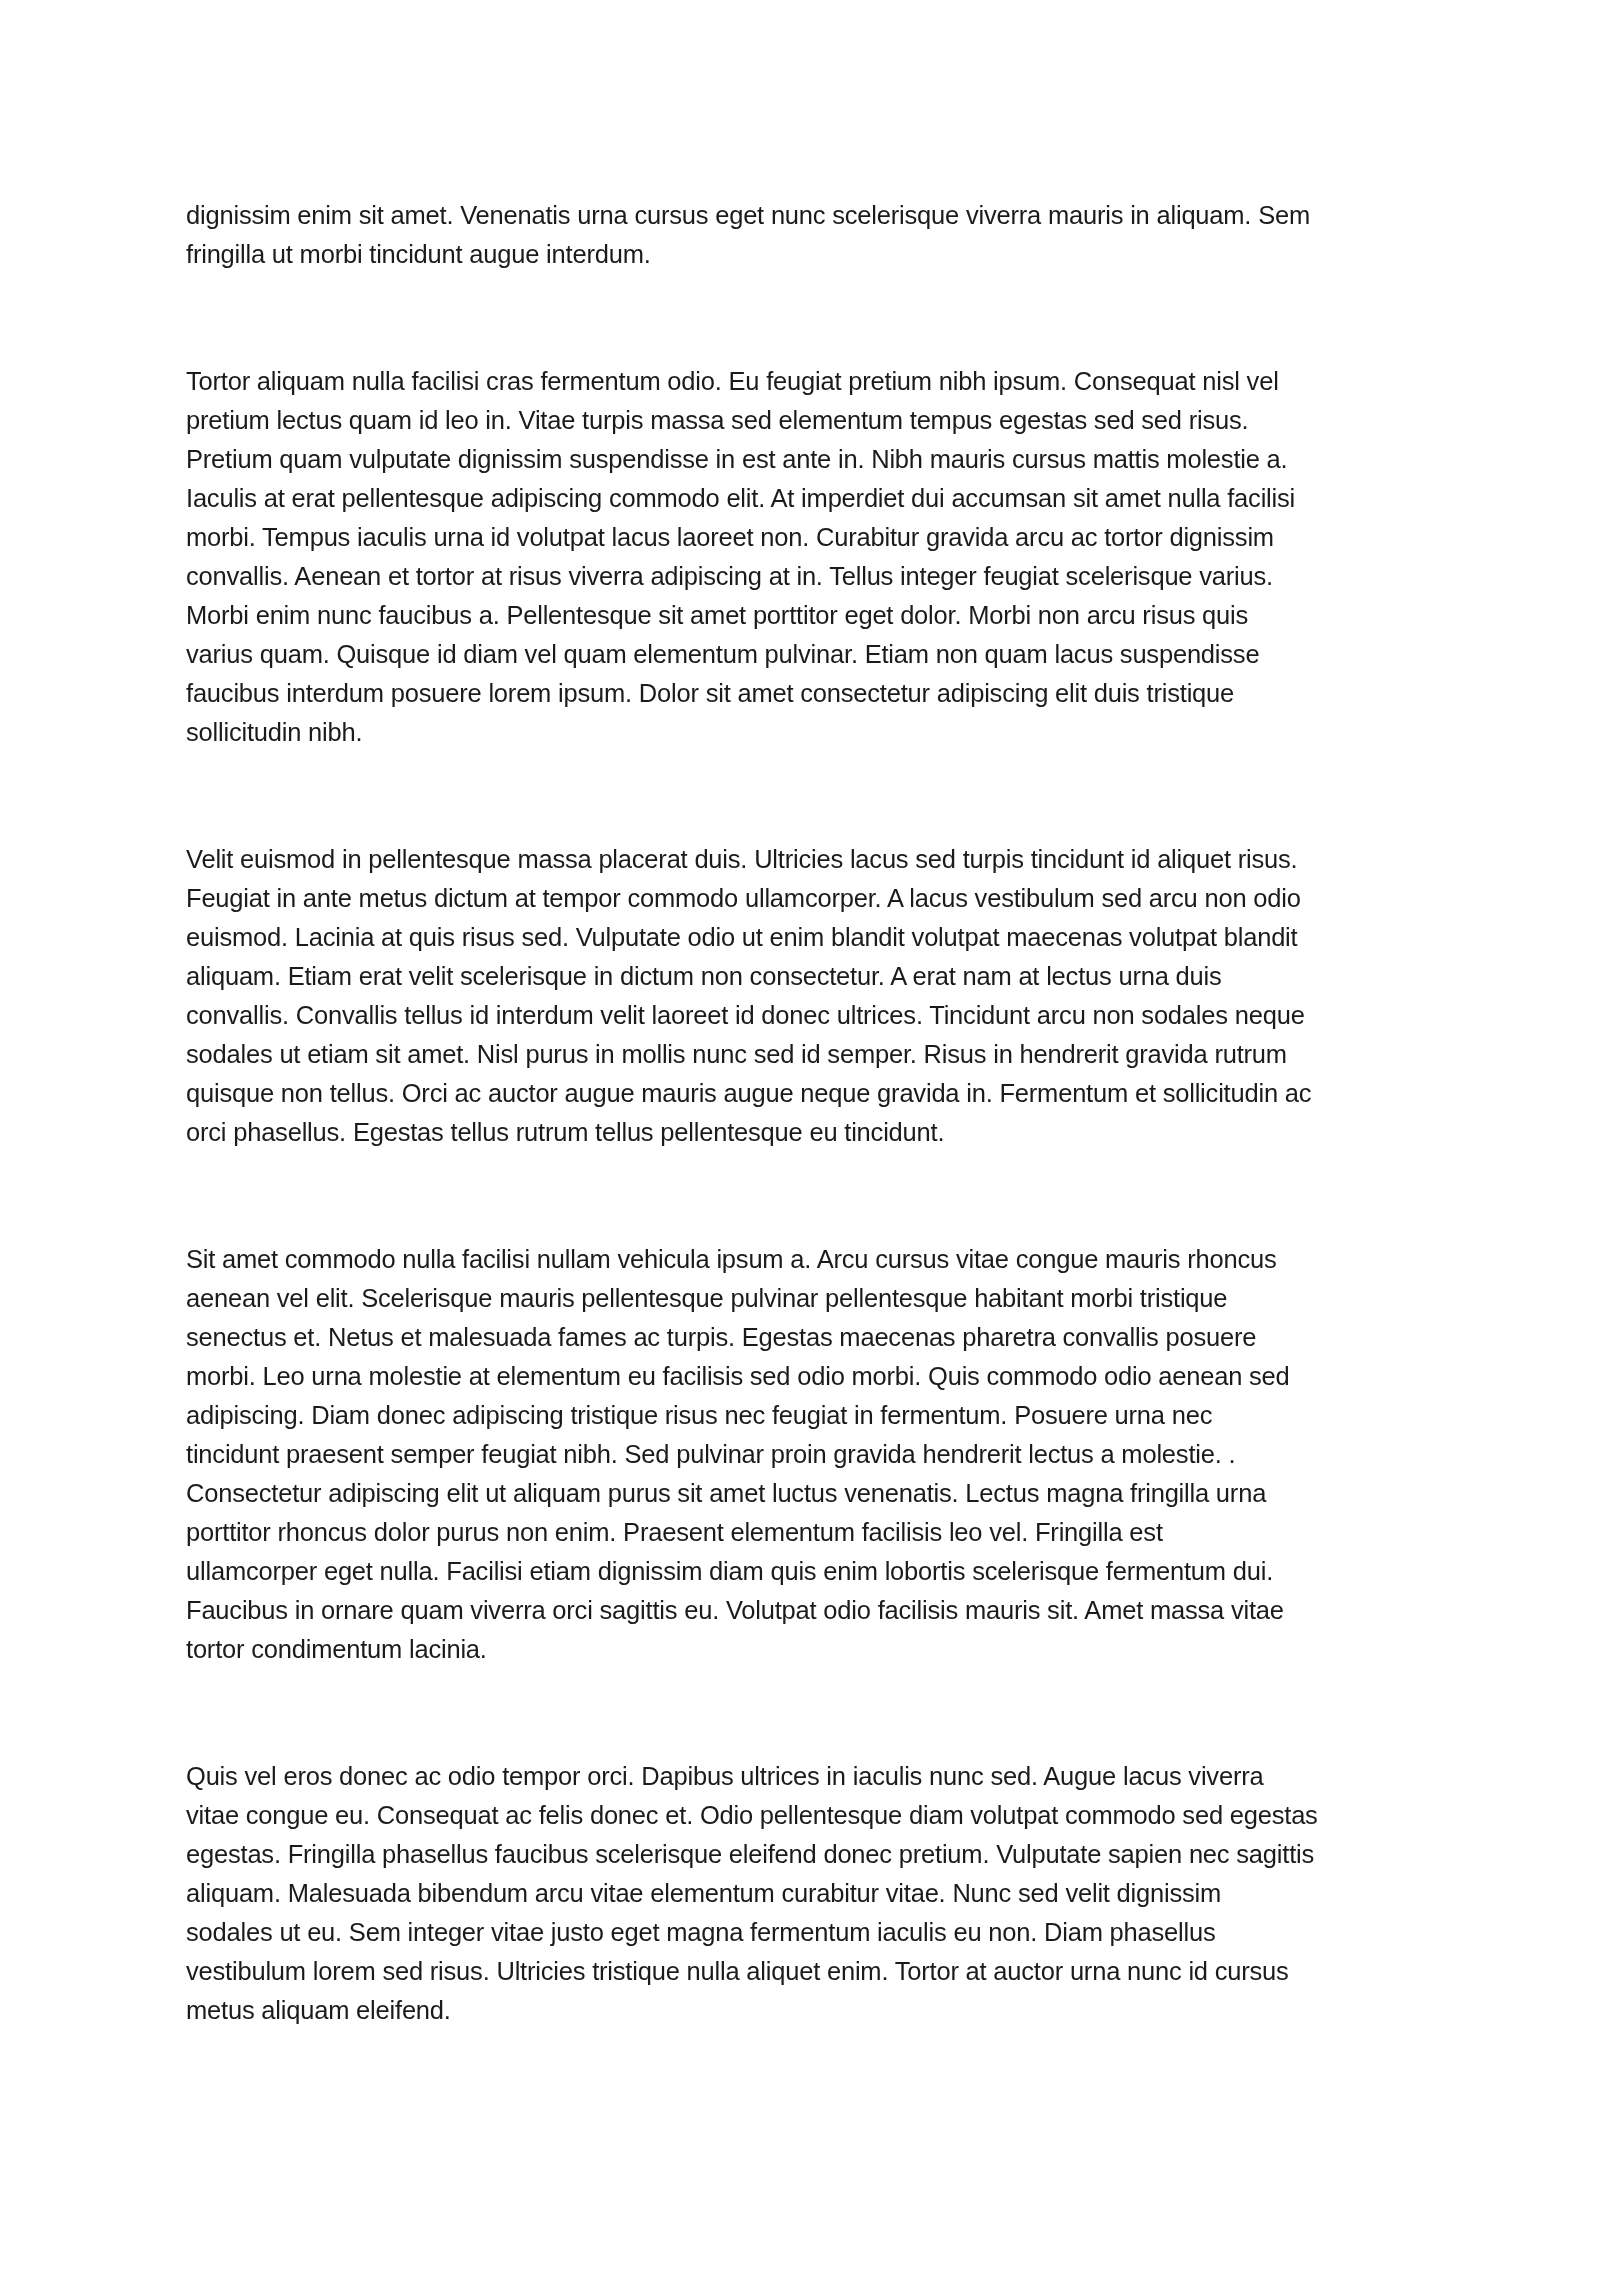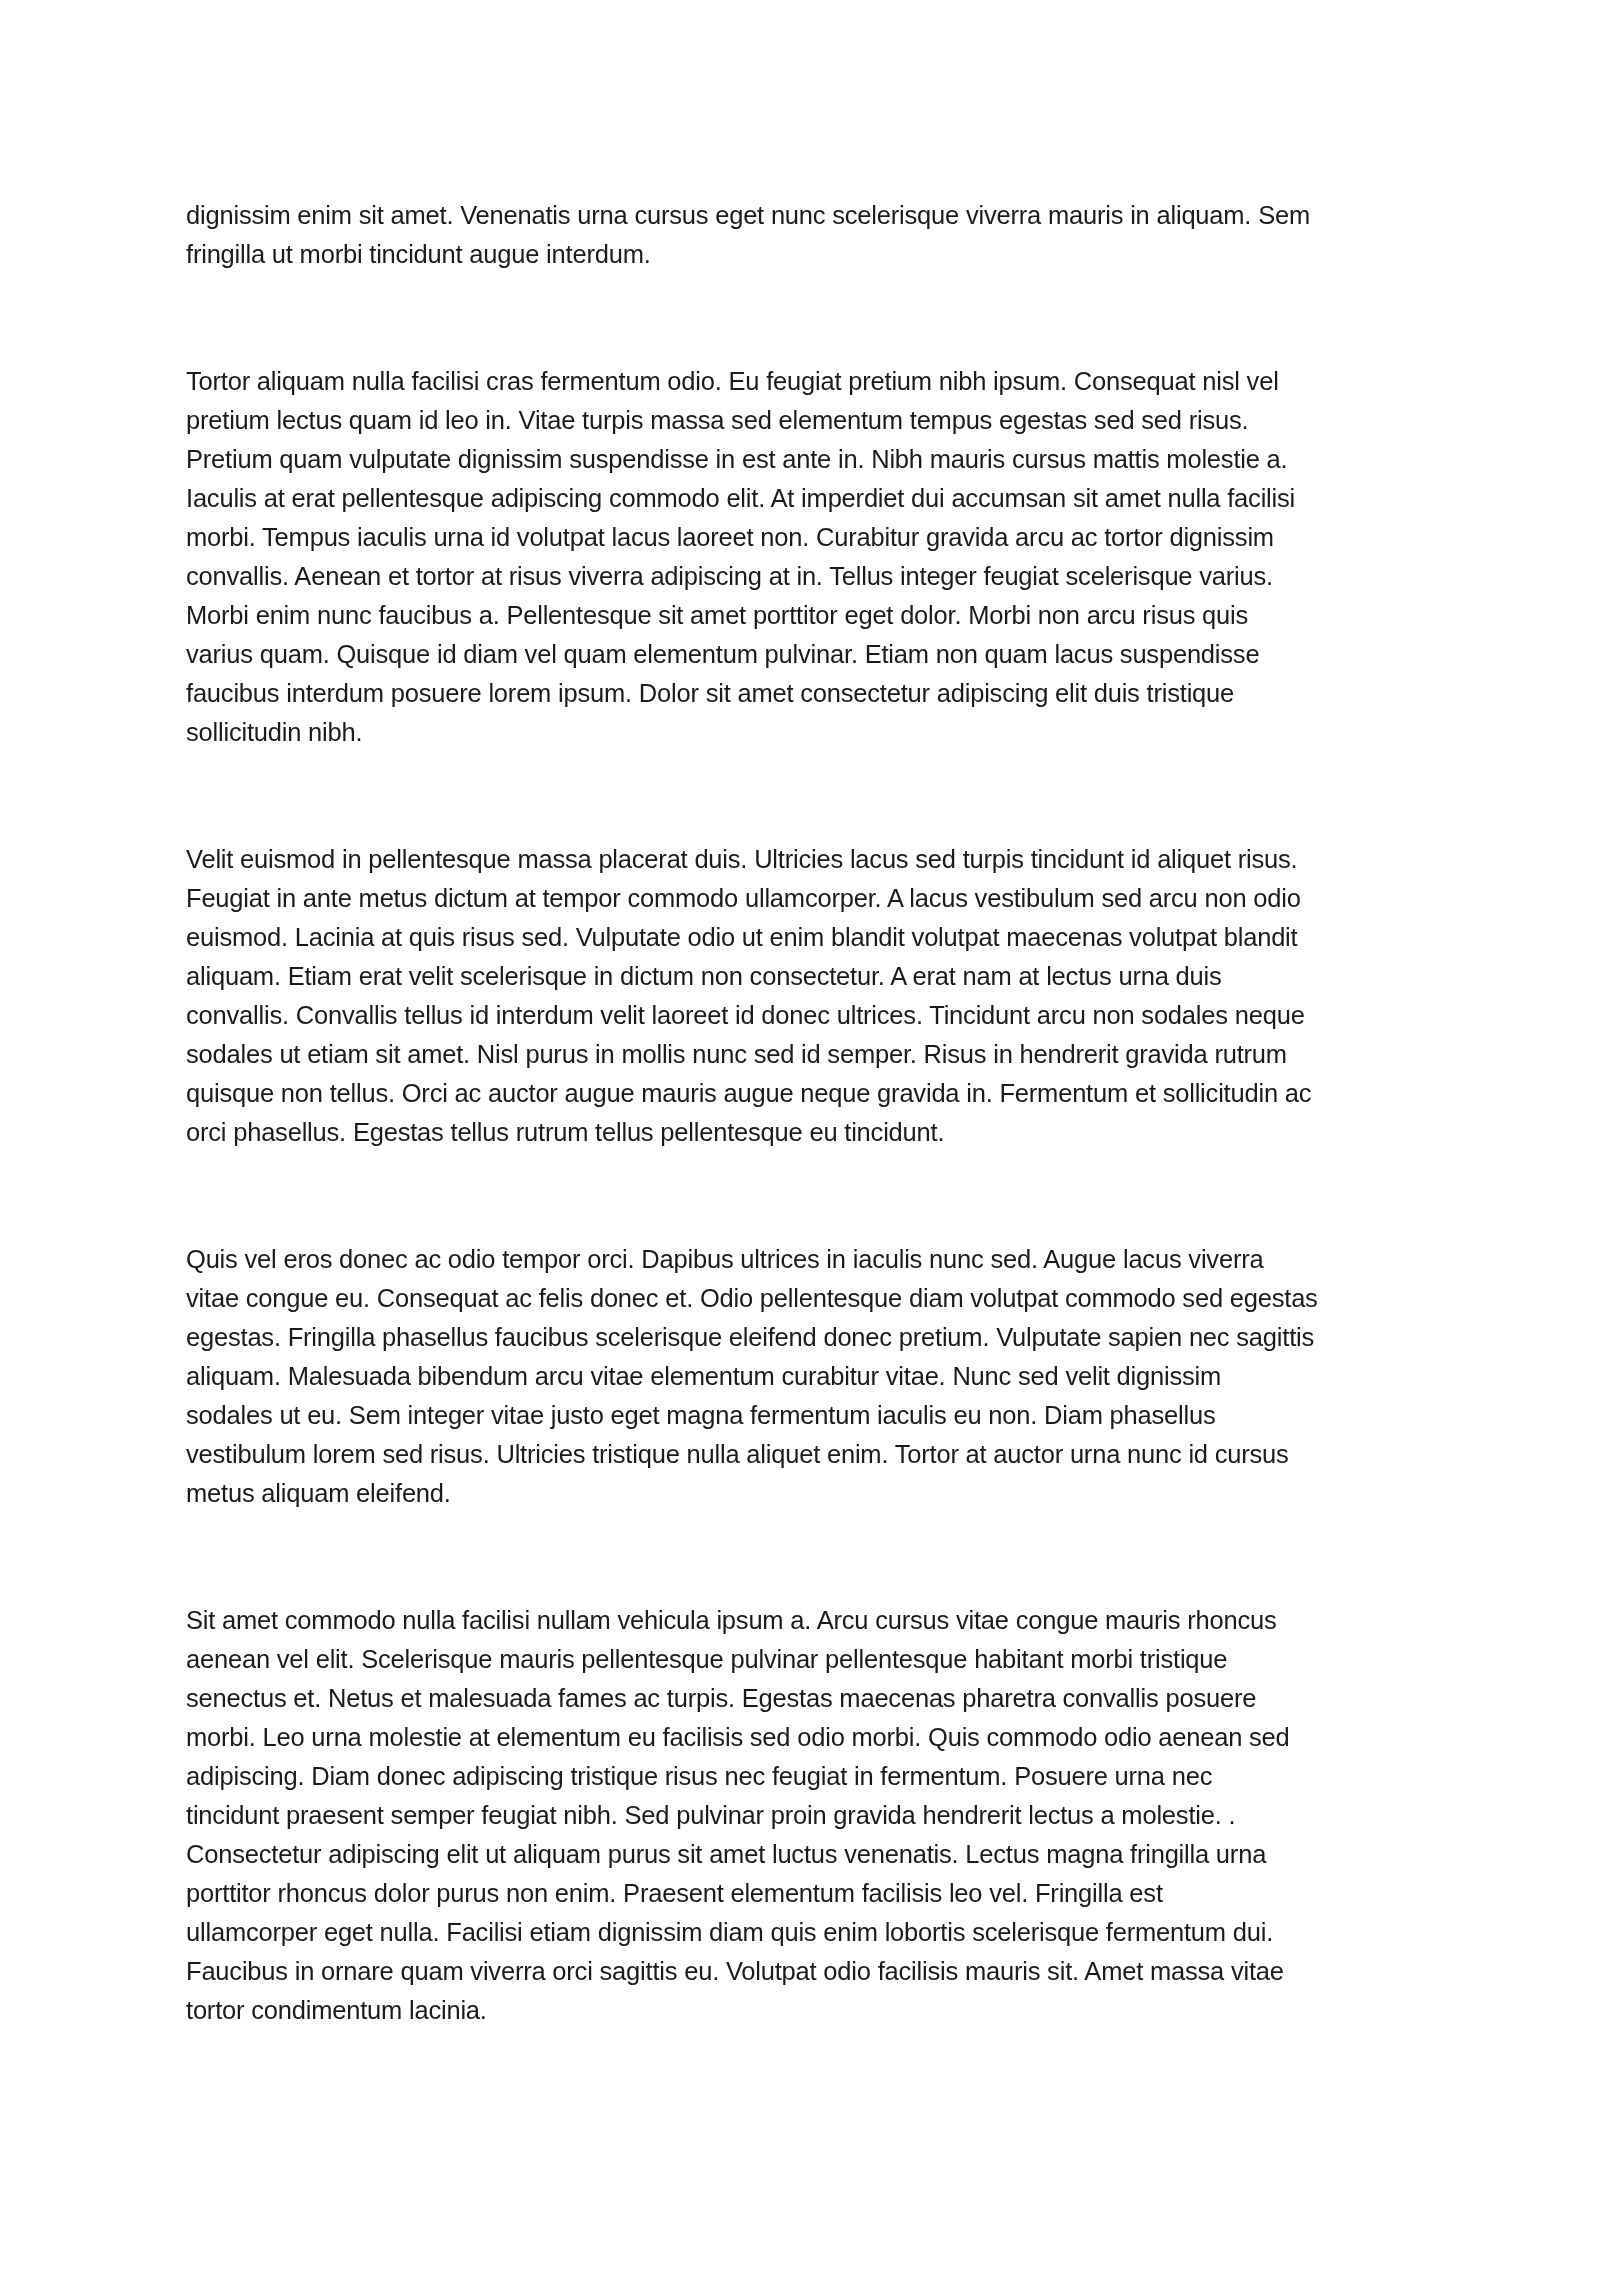--- a/index.html
+++ b/index.html
@@ -45,32 +45,32 @@
 faucibus interdum posuere lorem ipsum. Dolor sit amet consectetur adipiscing elit duis tristique
 sollicitudin nibh.</p>
   <p class="para">Velit euismod in pellentesque massa placerat duis. Ultricies lacus sed turpis tincidunt id aliquet risus.
 Feugiat in ante metus dictum at tempor commodo ullamcorper. A lacus vestibulum sed arcu non odio
 euismod. Lacinia at quis risus sed. Vulputate odio ut enim blandit volutpat maecenas volutpat blandit
 aliquam. Etiam erat velit scelerisque in dictum non consectetur. A erat nam at lectus urna duis
 convallis. Convallis tellus id interdum velit laoreet id donec ultrices. Tincidunt arcu non sodales neque
 sodales ut etiam sit amet. Nisl purus in mollis nunc sed id semper. Risus in hendrerit gravida rutrum
 quisque non tellus. Orci ac auctor augue mauris augue neque gravida in. Fermentum et sollicitudin ac
 orci phasellus. Egestas tellus rutrum tellus pellentesque eu tincidunt.</p>
-  <p class="para">Quis vel eros donec ac odio tempor orci. Dapibus ultrices in iaculis nunc sed. Augue lacus viverra
-vitae congue eu. Consequat ac felis donec et. Odio pellentesque diam volutpat commodo sed egestas
-egestas. Fringilla phasellus faucibus scelerisque eleifend donec pretium. Vulputate sapien nec sagittis
-aliquam. Malesuada bibendum arcu vitae elementum curabitur vitae. Nunc sed velit dignissim
-sodales ut eu. Sem integer vitae justo eget magna fermentum iaculis eu non. Diam phasellus
-vestibulum lorem sed risus. Ultricies tristique nulla aliquet enim. Tortor at auctor urna nunc id cursus
-metus aliquam eleifend.</p>
   <p class="para">Sit amet commodo nulla facilisi nullam vehicula ipsum a. Arcu cursus vitae congue mauris rhoncus
 aenean vel elit. Scelerisque mauris pellentesque pulvinar pellentesque habitant morbi tristique
 senectus et. Netus et malesuada fames ac turpis. Egestas maecenas pharetra convallis posuere
 morbi. Leo urna molestie at elementum eu facilisis sed odio morbi. Quis commodo odio aenean sed
 adipiscing. Diam donec adipiscing tristique risus nec feugiat in fermentum. Posuere urna nec
 tincidunt praesent semper feugiat nibh. Sed pulvinar proin gravida hendrerit lectus a molestie. .
 Consectetur adipiscing elit ut aliquam purus sit amet luctus venenatis. Lectus magna fringilla urna
 porttitor rhoncus dolor purus non enim. Praesent elementum facilisis leo vel. Fringilla est
 ullamcorper eget nulla. Facilisi etiam dignissim diam quis enim lobortis scelerisque fermentum dui.
 Faucibus in ornare quam viverra orci sagittis eu. Volutpat odio facilisis mauris sit. Amet massa vitae
 tortor condimentum lacinia.</p>
+  <p class="para">Quis vel eros donec ac odio tempor orci. Dapibus ultrices in iaculis nunc sed. Augue lacus viverra
+vitae congue eu. Consequat ac felis donec et. Odio pellentesque diam volutpat commodo sed egestas
+egestas. Fringilla phasellus faucibus scelerisque eleifend donec pretium. Vulputate sapien nec sagittis
+aliquam. Malesuada bibendum arcu vitae elementum curabitur vitae. Nunc sed velit dignissim
+sodales ut eu. Sem integer vitae justo eget magna fermentum iaculis eu non. Diam phasellus
+vestibulum lorem sed risus. Ultricies tristique nulla aliquet enim. Tortor at auctor urna nunc id cursus
+metus aliquam eleifend.</p>
 </div>
 
 
 </body></html>

